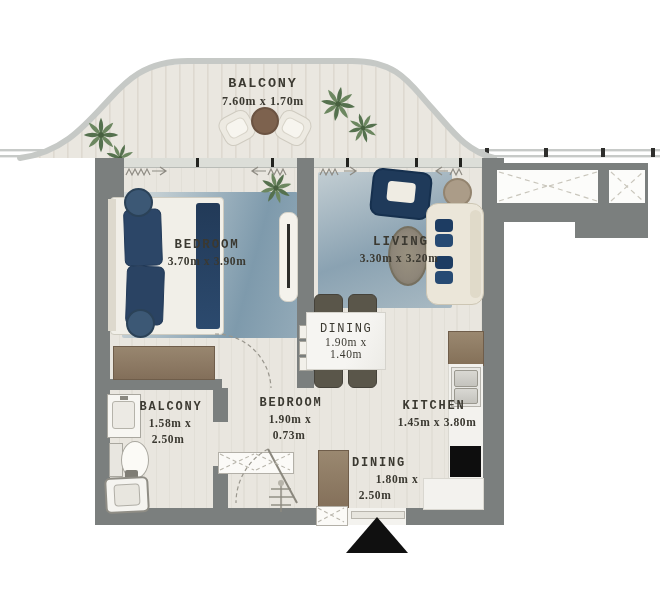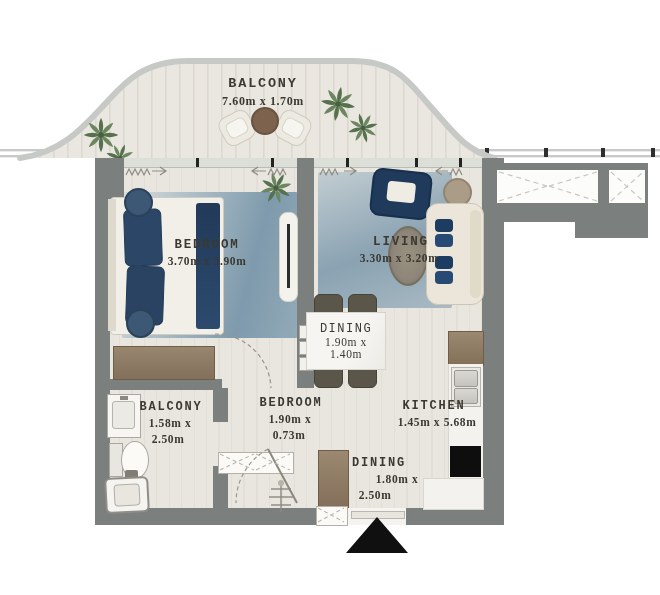--- a/index.html
+++ b/index.html
@@ -226,19 +226,19 @@
 
   <div class="lbl rname" style="left:291px;top:396px;font-size:12px;">BEDROOM</div>
   <div class="lbl rdims" style="left:290px;top:413px;">1.90m x</div>
   <div class="lbl rdims" style="left:289px;top:429px;">0.73m</div>
 
   <div class="lbl rname" style="left:171px;top:400px;font-size:12px;">BALCONY</div>
   <div class="lbl rdims" style="left:170px;top:417px;">1.58m x</div>
   <div class="lbl rdims" style="left:168px;top:433px;">2.50m</div>
 
   <div class="lbl rname" style="left:434px;top:399px;font-size:12px;">KITCHEN</div>
-  <div class="lbl rdims" style="left:437px;top:416px;">1.45m x 5.68m</div>
+  <div class="lbl rdims" style="left:437px;top:416px;">1.45m x 3.80m</div>
 
   <div class="lbl rname" style="left:379px;top:456px;font-size:12px;">DINING</div>
   <div class="lbl rdims" style="left:397px;top:473px;">1.80m x</div>
   <div class="lbl rdims" style="left:375px;top:489px;">2.50m</div>
 
 </div>
 
 </body></html>

